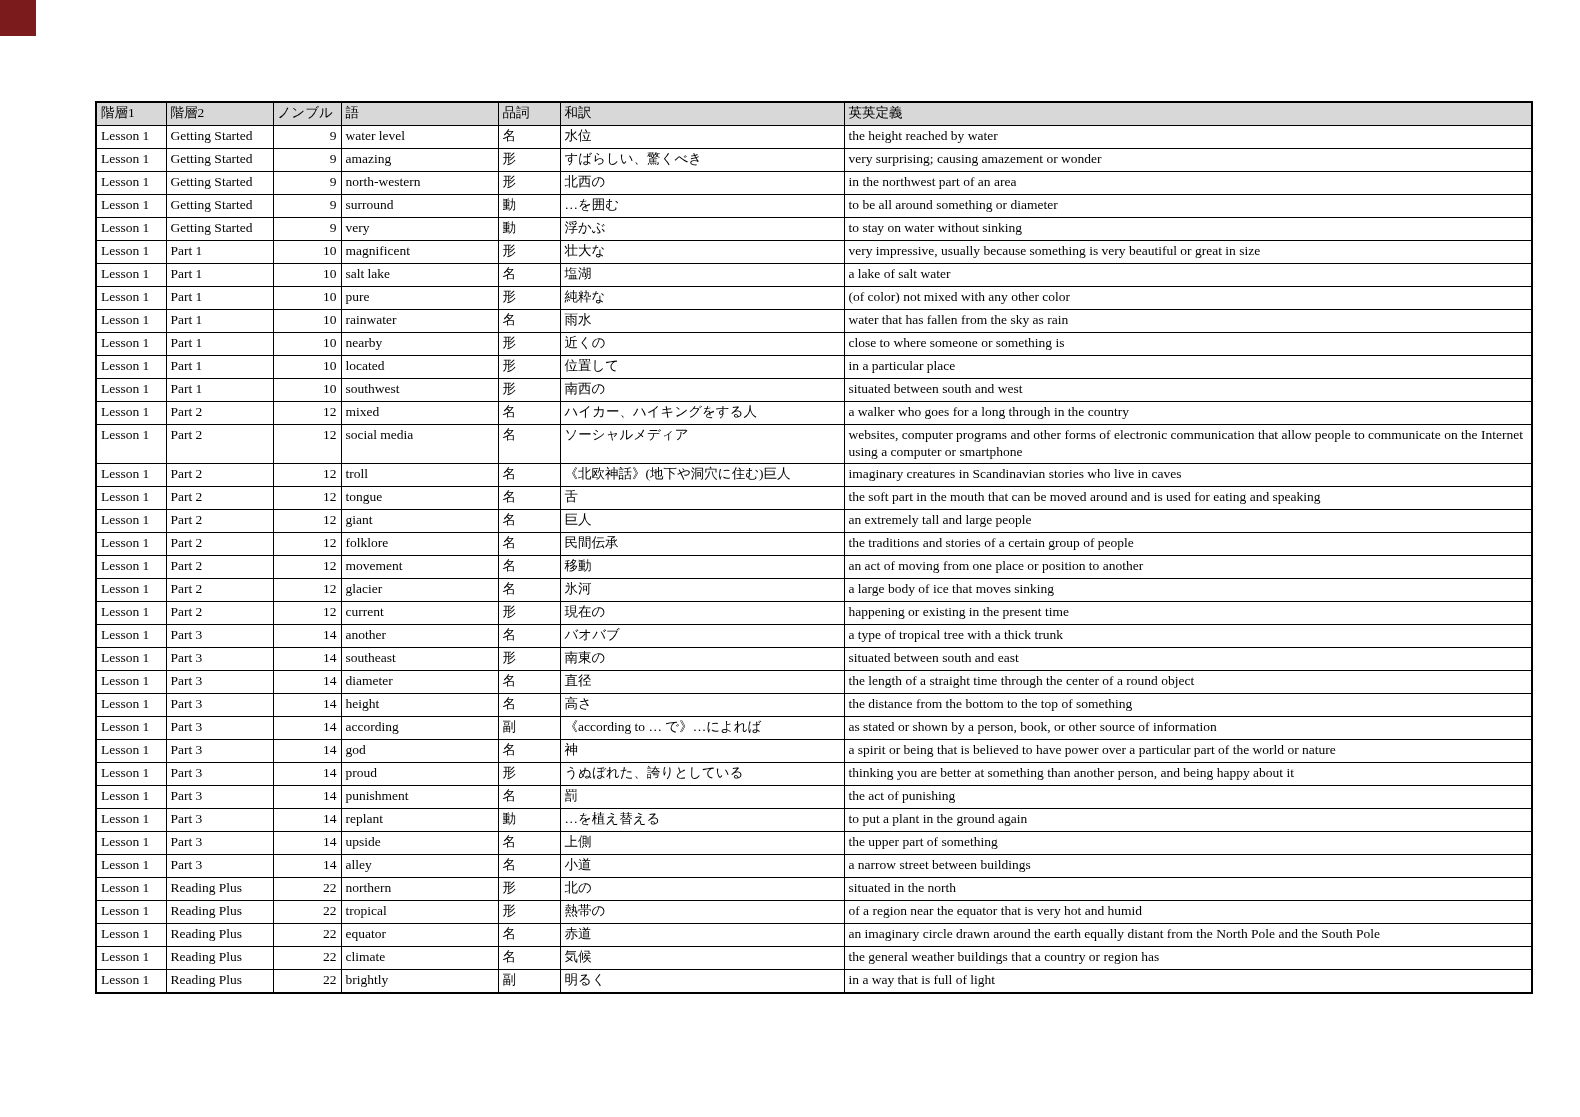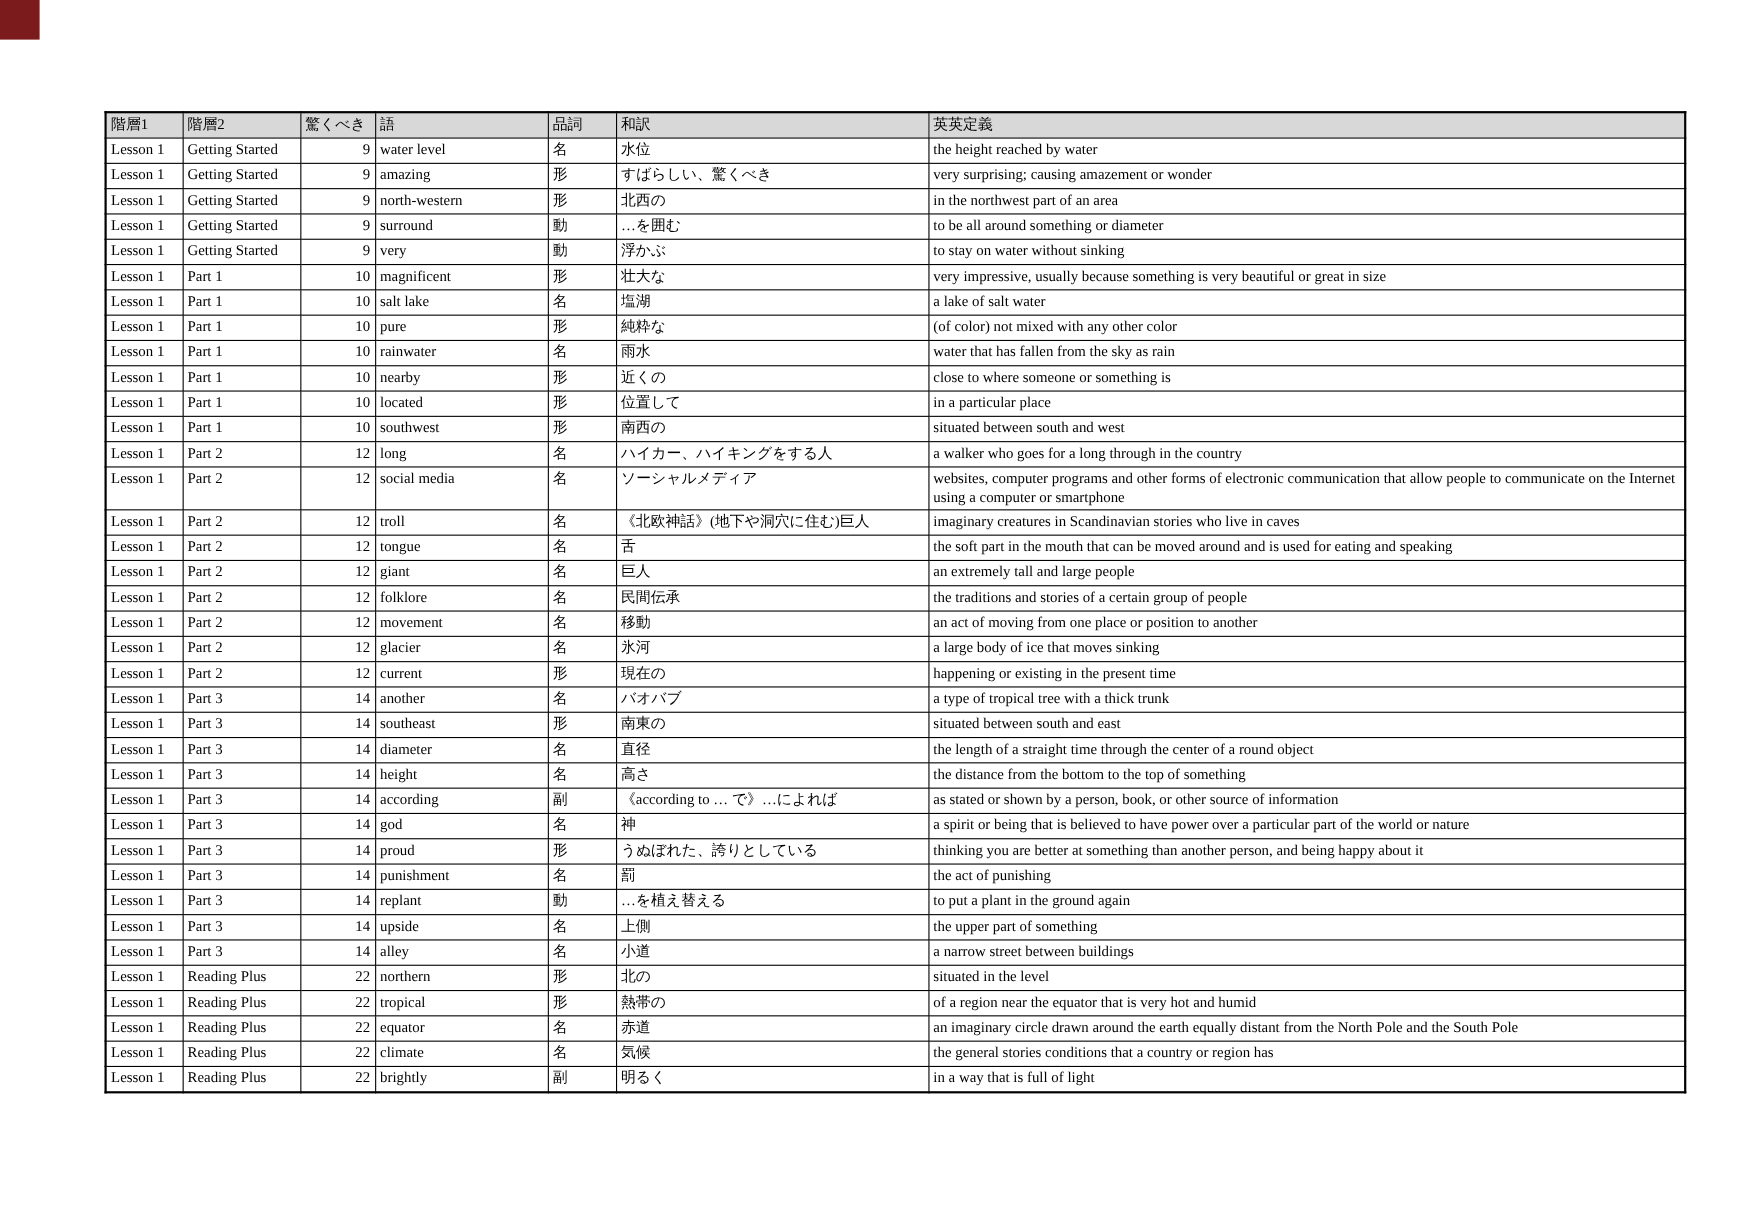--- a/index.html
+++ b/index.html
@@ -51,21 +51,21 @@
       <col class="c-pg">
       <col class="c-w">
     <col class="c-pos">
       <col class="c-ja">
       <col class="c-def">
   </colgroup>
   <thead>
     <tr>
       <th>階層1</th>
       <th>階層2</th>
-      <th>驚くべき</th>
+      <th>ノンブル</th>
       <th>語</th>
       <th>品詞</th>
       <th>和訳</th>
       <th>英英定義</th>
     </tr>
   </thead>
   <tbody>
       <tr>
         <td>Lesson 1</td>
         <td>Getting Started</td>
@@ -171,21 +171,21 @@
         <td class="num">10</td>
         <td>southwest</td>
         <td>形</td>
         <td>南西の</td>
         <td>situated between south and west</td>
       </tr>
       <tr>
         <td>Lesson 1</td>
         <td>Part 2</td>
         <td class="num">12</td>
-        <td>long</td>
+        <td>mixed</td>
         <td>名</td>
         <td>ハイカー、ハイキングをする人</td>
         <td>a walker who goes for a long through in the country</td>
       </tr>
       <tr>
         <td>Lesson 1</td>
         <td>Part 2</td>
         <td class="num">12</td>
         <td>social media</td>
         <td>名</td>
@@ -354,21 +354,21 @@
         <td>小道</td>
         <td>a narrow street between buildings</td>
       </tr>
       <tr>
         <td>Lesson 1</td>
         <td>Reading Plus</td>
         <td class="num">22</td>
         <td>northern</td>
         <td>形</td>
         <td>北の</td>
-        <td>situated in the level</td>
+        <td>situated in the north</td>
       </tr>
       <tr>
         <td>Lesson 1</td>
         <td>Reading Plus</td>
         <td class="num">22</td>
         <td>tropical</td>
         <td>形</td>
         <td>熱帯の</td>
         <td>of a region near the equator that is very hot and humid</td>
       </tr>
@@ -381,21 +381,21 @@
         <td>赤道</td>
         <td>an imaginary circle drawn around the earth equally distant from the North Pole and the South Pole</td>
       </tr>
       <tr>
         <td>Lesson 1</td>
         <td>Reading Plus</td>
         <td class="num">22</td>
         <td>climate</td>
         <td>名</td>
         <td>気候</td>
-        <td>the general stories conditions that a country or region has</td>
+        <td>the general weather buildings that a country or region has</td>
       </tr>
       <tr>
         <td>Lesson 1</td>
         <td>Reading Plus</td>
         <td class="num">22</td>
         <td>brightly</td>
         <td>副</td>
         <td>明るく</td>
         <td>in a way that is full of light</td>
       </tr>

